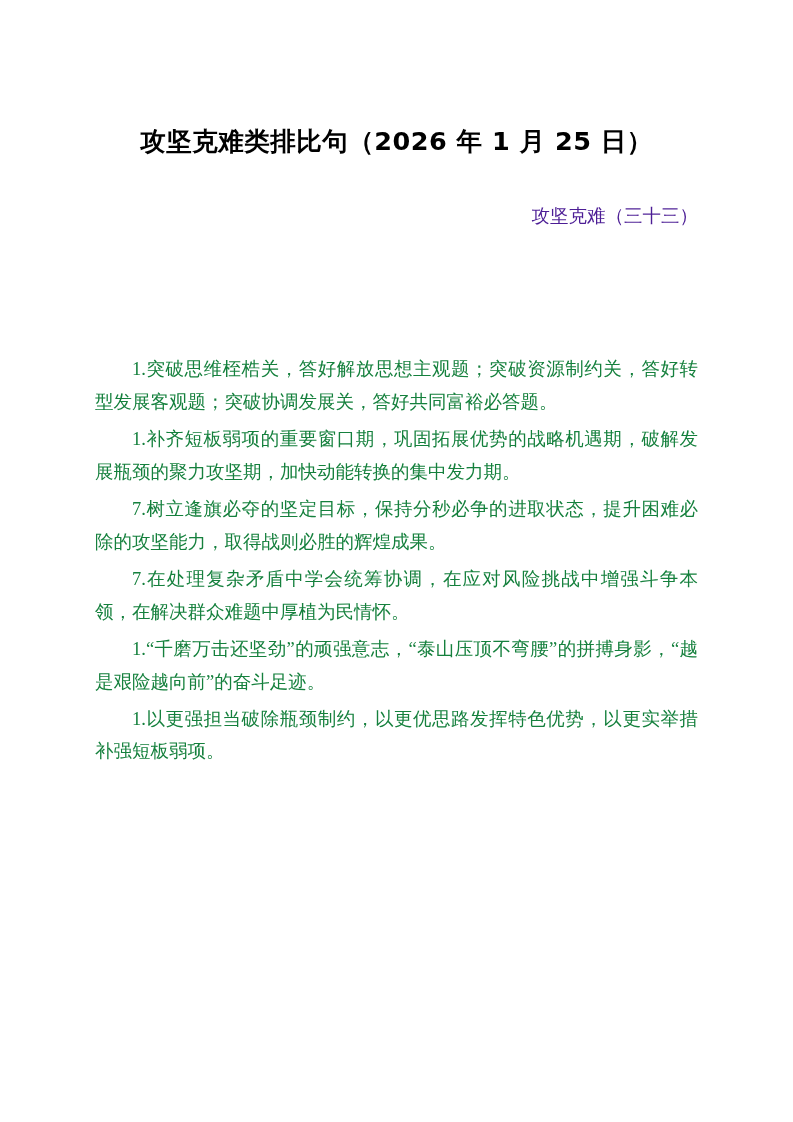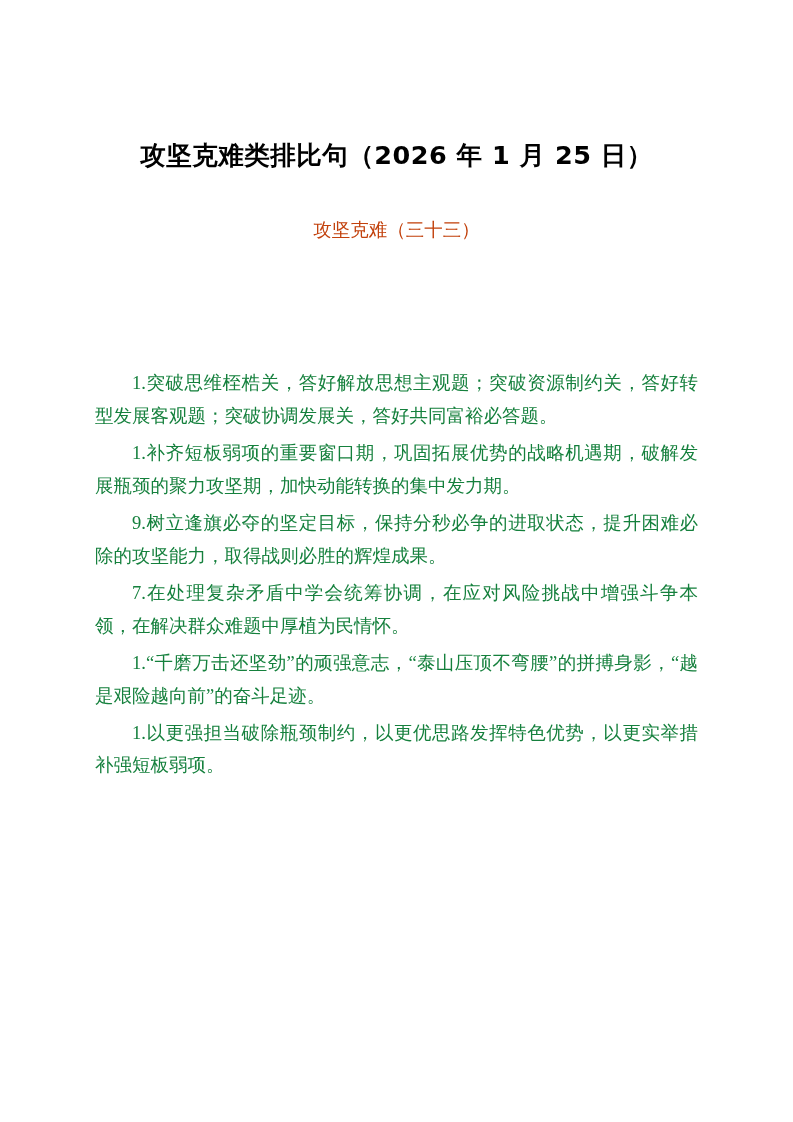--- a/index.html
+++ b/index.html
@@ -14,40 +14,39 @@
     color: #000000;
     -webkit-font-smoothing: antialiased;
   }
   .page {
     position: relative;
     width: 793px;
     height: 786px;
     box-sizing: border-box;
     padding: 12px 95px;
     overflow: hidden;
-    margin-top: 14px;
   }
   .doc-title {
     margin: 0;
     padding-top: 112px;
     text-align: center;
     font-family: "DejaVu Sans", "Liberation Sans", sans-serif;
     font-size: 25.5px;
     font-weight: bold;
     letter-spacing: 0.5px;
     color: #000;
     line-height: 1.4;
   }
   .subtitle {
     margin: 0;
     padding-top: 42px;
     font-size: 18.5px;
     line-height: 1.6;
-    color: #c2410c;
-    text-align: center;
+    color: #4c1d95;
+    text-align: right;
   }
   .body-block {
     padding-top: 122px;
   }
   .para {
     margin: 0 0 4px 0;
     font-size: 18.5px;
     line-height: 1.78;
     text-align: justify;
     text-justify: inter-ideograph;
@@ -60,19 +59,19 @@
 
 <div class="page">
 
   <h1 class="doc-title">攻坚克难类排比句（2026 年 1 月 25 日）</h1>
 
   <p class="subtitle">攻坚克难（三十三）</p>
 
   <div class="body-block">
     <p class="para">1.突破思维桎梏关，答好解放思想主观题；突破资源制约关，答好转型发展客观题；突破协调发展关，答好共同富裕必答题。</p>
     <p class="para">1.补齐短板弱项的重要窗口期，巩固拓展优势的战略机遇期，破解发展瓶颈的聚力攻坚期，加快动能转换的集中发力期。</p>
-    <p class="para">9.树立逢旗必夺的坚定目标，保持分秒必争的进取状态，提升困难必除的攻坚能力，取得战则必胜的辉煌成果。</p>
+    <p class="para">7.树立逢旗必夺的坚定目标，保持分秒必争的进取状态，提升困难必除的攻坚能力，取得战则必胜的辉煌成果。</p>
     <p class="para">7.在处理复杂矛盾中学会统筹协调，在应对风险挑战中增强斗争本领，在解决群众难题中厚植为民情怀。</p>
     <p class="para">1.“千磨万击还坚劲”的顽强意志，“泰山压顶不弯腰”的拼搏身影，“越是艰险越向前”的奋斗足迹。</p>
     <p class="para">1.以更强担当破除瓶颈制约，以更优思路发挥特色优势，以更实举措补强短板弱项。</p>
   </div>
 
 </div>
 
 </body></html>

